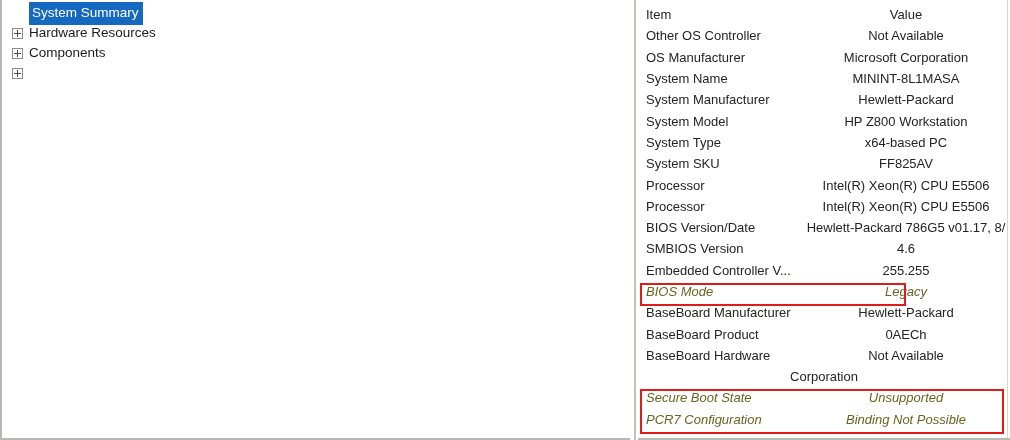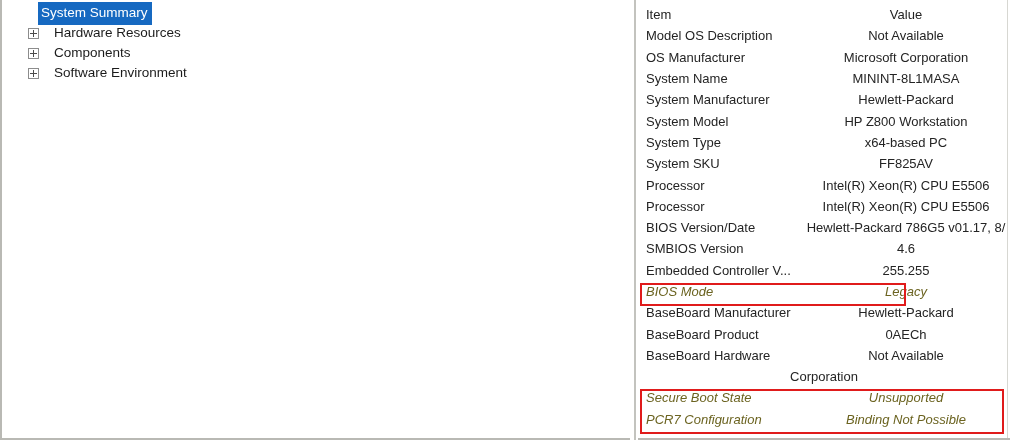--- a/index.html
+++ b/index.html
@@ -33,31 +33,30 @@
     box-sizing: border-box;
     overflow: hidden;
   }
   .tree-list {
     padding: 3px 0 0 0;
   }
   .tree-row {
     height: 20px;
     display: flex;
     align-items: center;
-    padding-left: 20px;
+    padding-left: 4px;
     font-size: 13.5px;
     color: #1b1b1b;
     white-space: nowrap;
   }
   .tree-row.root {
     padding-left: 6px;
   }
   .tree-label {
     line-height: 20px;
-    margin-left: 9px;
   }
   .tree-row.selected .tree-label {
     background: #1669c1;
     color: #ffffff;
     padding: 1px 4px 2px 3px;
   }
   .expander {
     width: 9px;
     height: 9px;
     border: 1px solid #8c8c8c;
@@ -198,35 +197,34 @@
         <div class="tree-row">
           <span class="expander"></span>
           <span class="tree-label">Hardware Resources</span>
         </div>
         <div class="tree-row">
           <span class="expander"></span>
           <span class="tree-label">Components</span>
         </div>
         <div class="tree-row">
           <span class="expander"></span>
-          <span class="tree-label">Software Environment</span>
         </div>
       </div>
   </div>
 
   <div class="splitter"></div>
 
   <div class="detail-panel">
     <div class="detail-inner" id="detail-inner">
         <div class="det-row">
           <div class="det-item">Item</div>
           <div class="det-value">Value</div>
         </div>
         <div class="det-row">
-          <div class="det-item">Model OS Description</div>
+          <div class="det-item">Other OS Controller</div>
           <div class="det-value">Not Available</div>
         </div>
         <div class="det-row">
           <div class="det-item">OS Manufacturer</div>
           <div class="det-value">Microsoft Corporation</div>
         </div>
         <div class="det-row">
           <div class="det-item">System Name</div>
           <div class="det-value">MININT-8L1MASA</div>
         </div>

